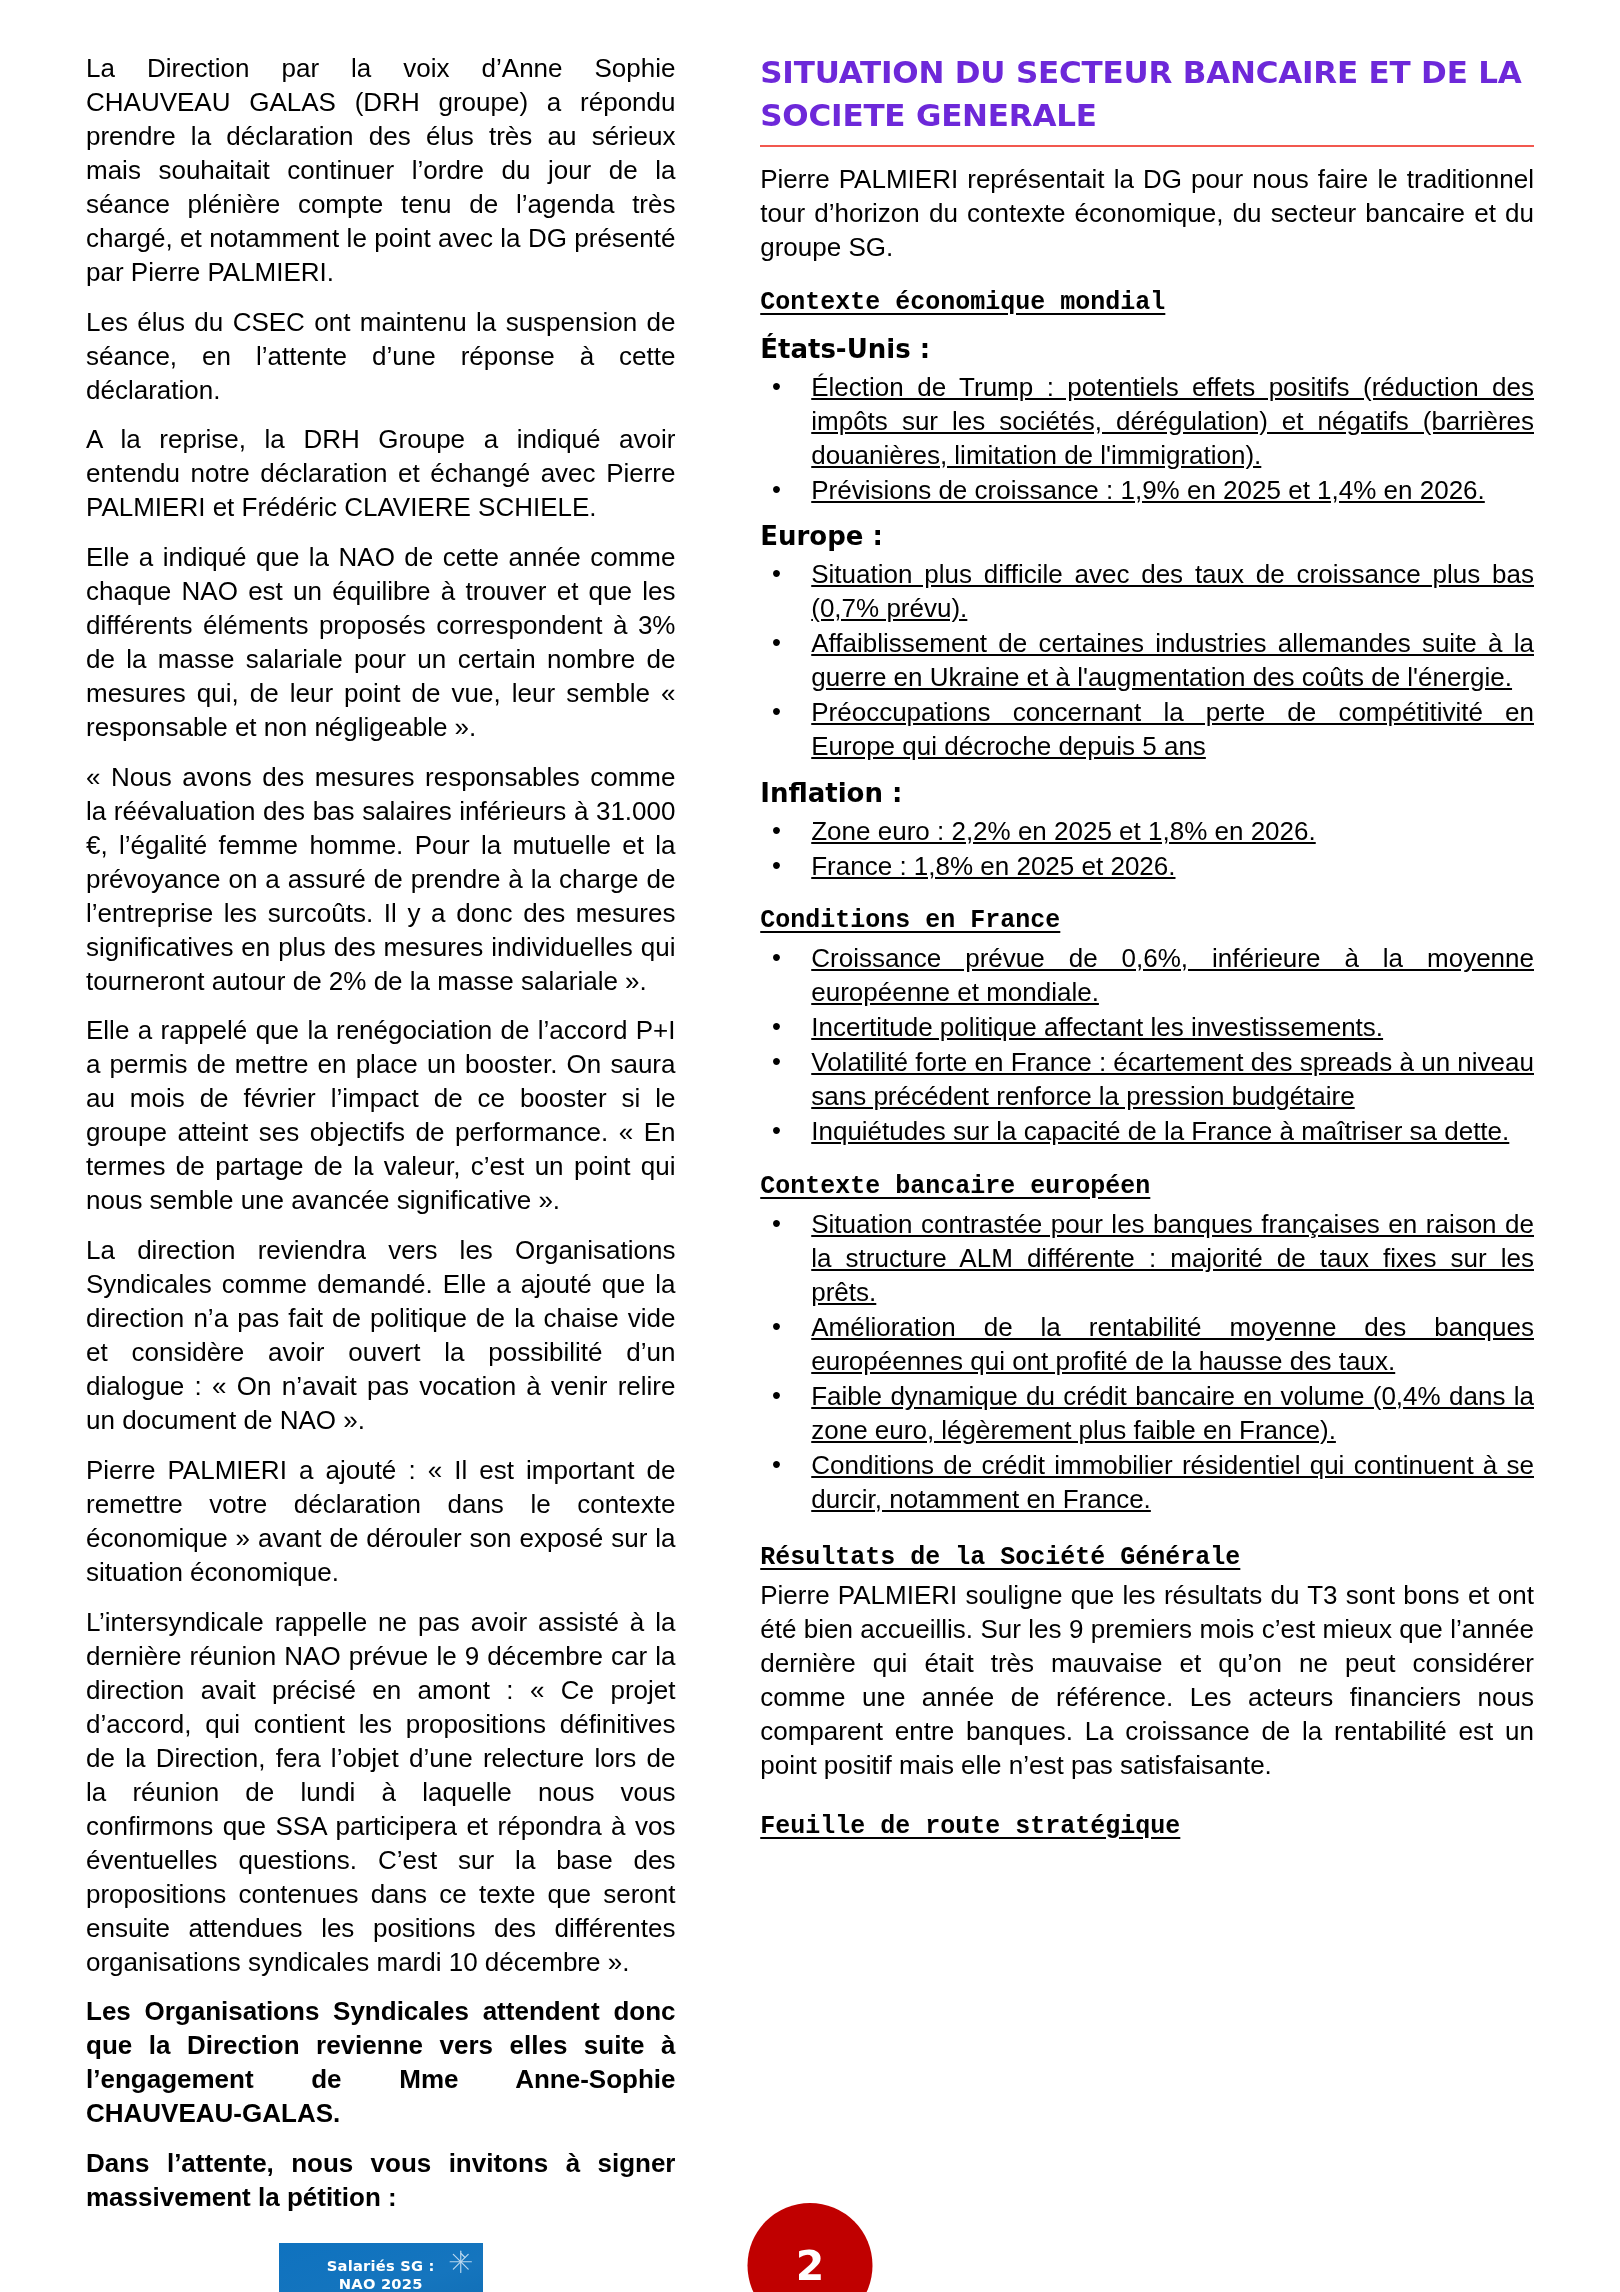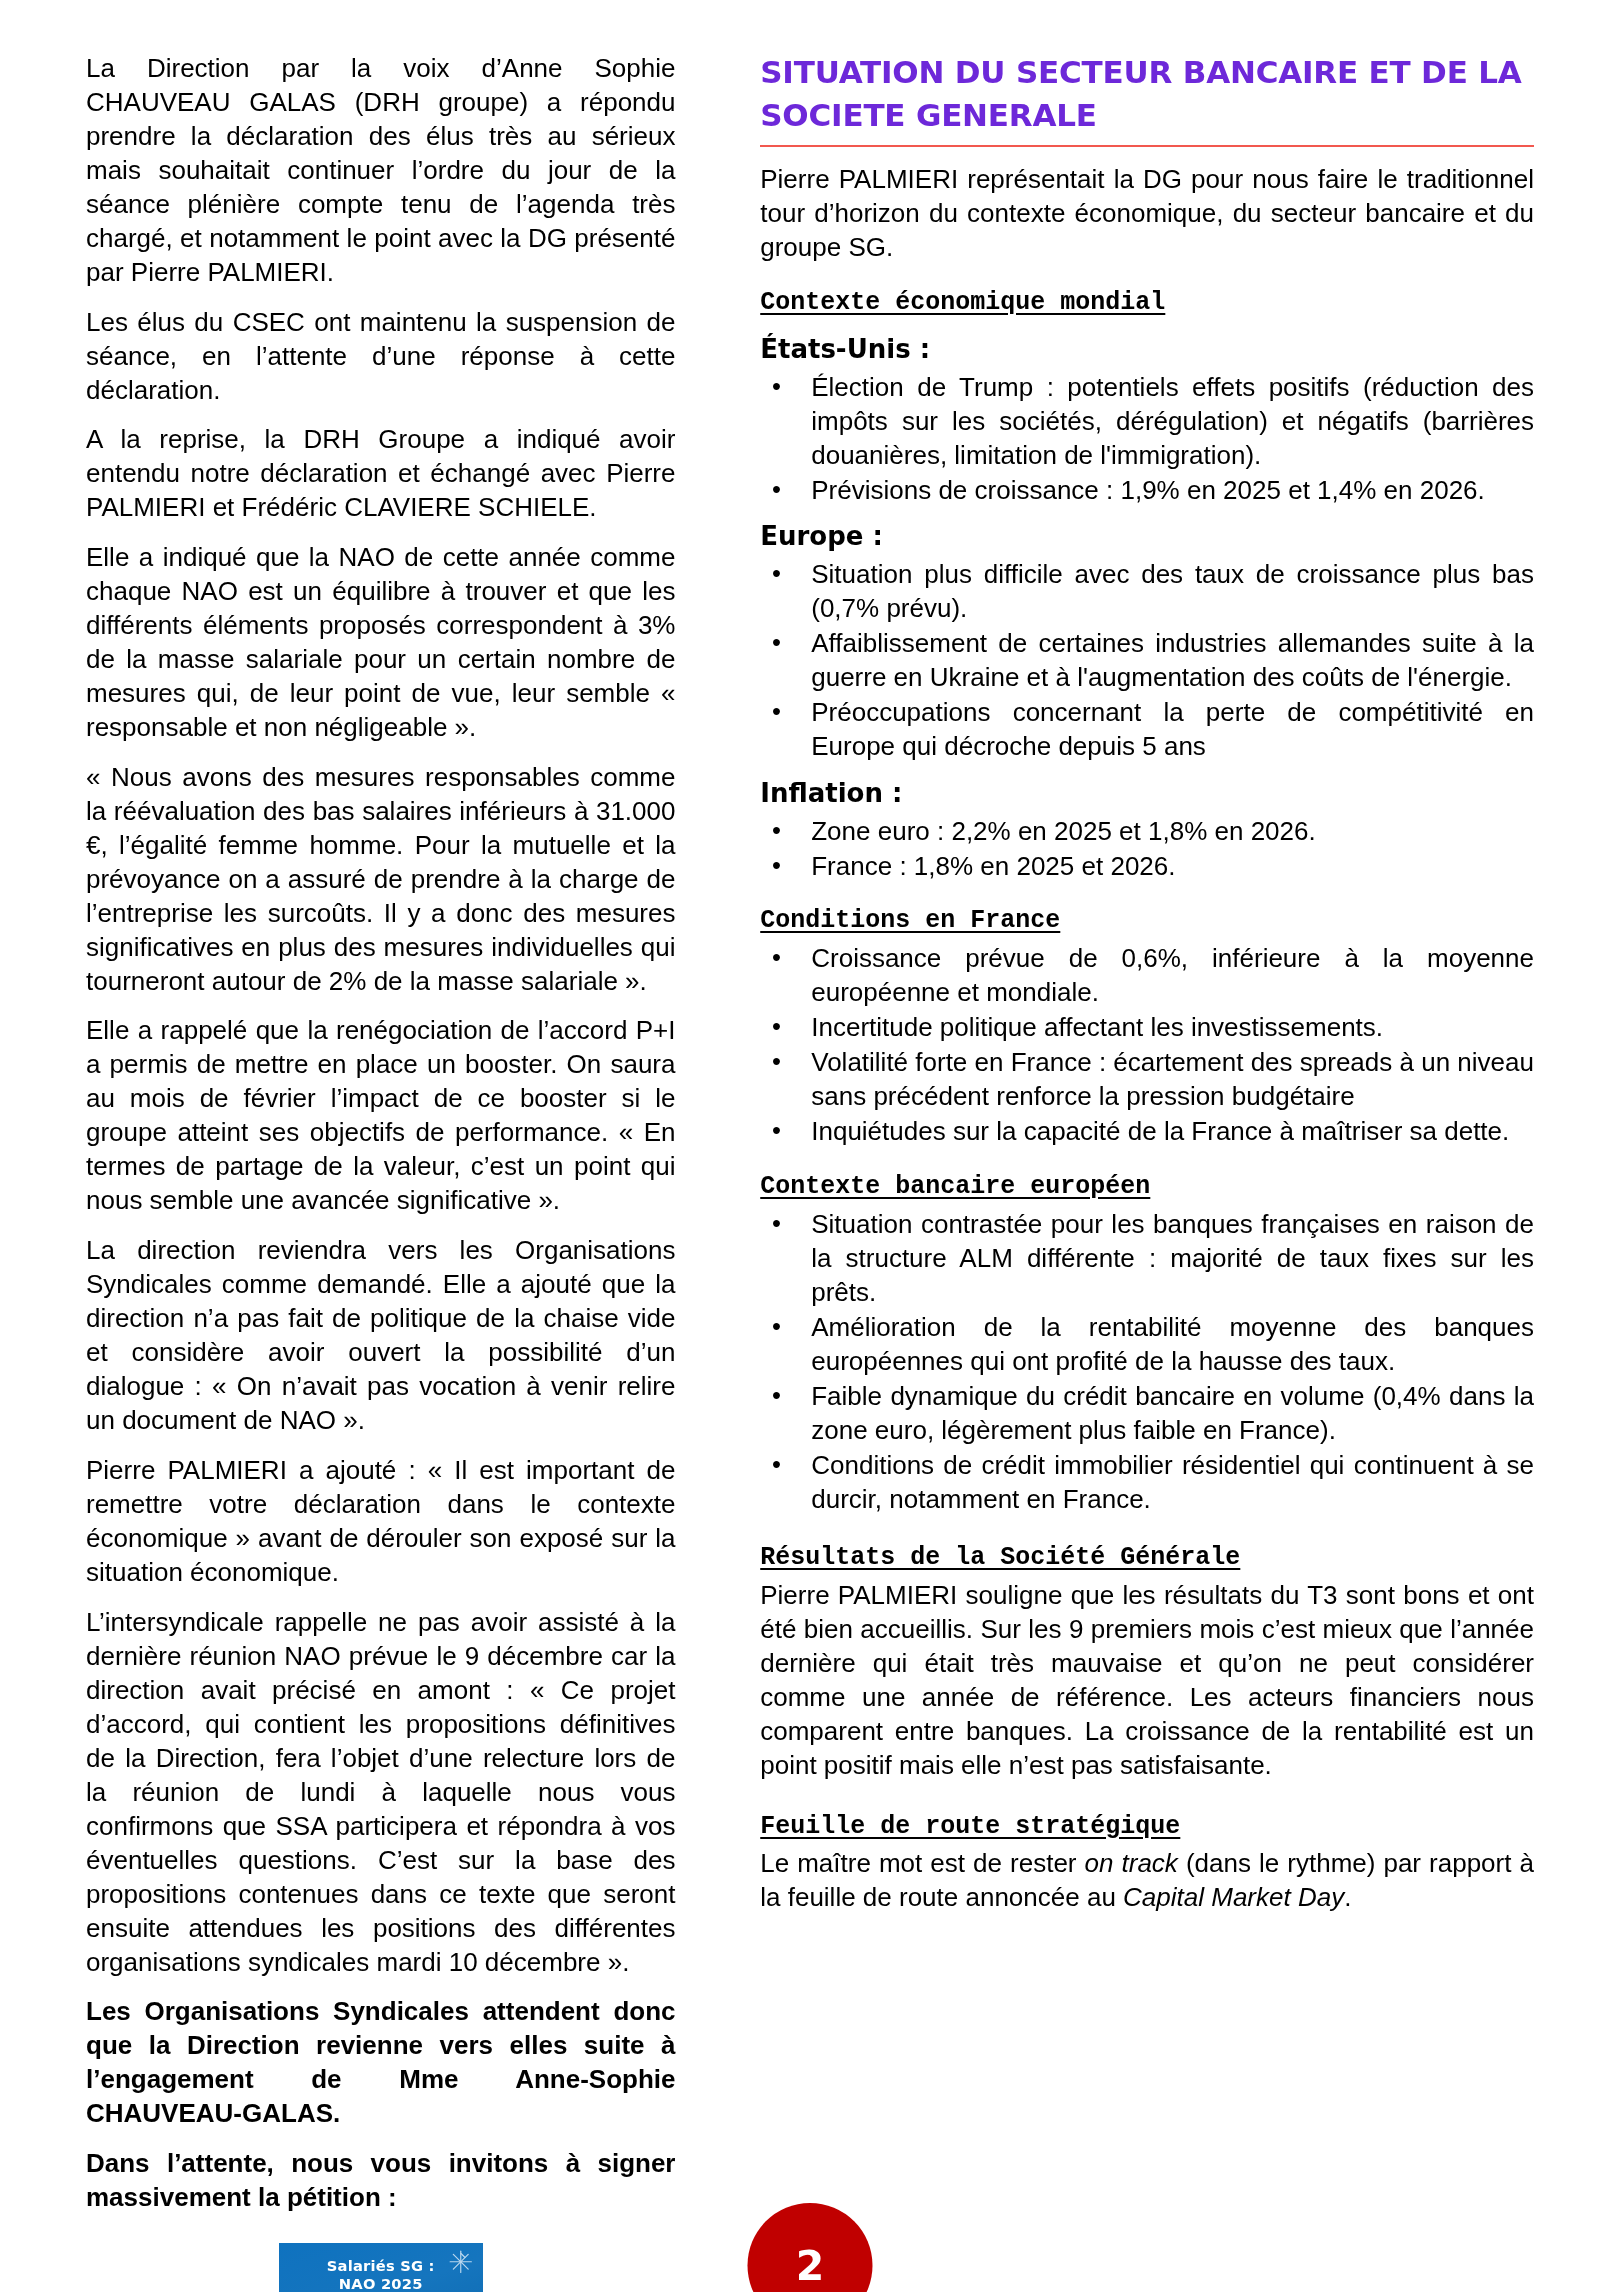--- a/index.html
+++ b/index.html
@@ -89,20 +89,21 @@
     margin: 3.9px 0 0 0;
     padding: 0;
   }
   ul.r-list > li {
     position: relative;
     padding-left: 51px;
     font-size: 26px;
     line-height: 34px;
     text-align: justify;
     margin-bottom: 1px;
+    text-decoration: underline;
   }
   ul.r-list > li::before {
     content: "\2022";
     position: absolute;
     left: 11.8px;
     top: -1px;
     font-size: 25.5px;
     line-height: 34px;
   }
 
@@ -254,21 +255,20 @@
         <li>Situation contrastée pour les banques françaises en raison de la structure ALM différente : majorité de taux fixes sur les prêts.</li>
         <li>Amélioration de la rentabilité moyenne des banques européennes qui ont profité de la hausse des taux.</li>
         <li>Faible dynamique du crédit bancaire en volume (0,4% dans la zone euro, légèrement plus faible en France).</li>
         <li>Conditions de crédit immobilier résidentiel qui continuent à se durcir, notamment en France.</li>
       </ul>
 
       <h2 class="r-h-underline" style="margin-top:25.5px">Résultats de la Société Générale</h2>
       <p class="r-p" style="margin-top:2px">Pierre PALMIERI  souligne que les résultats du T3 sont bons et ont été bien accueillis. Sur les 9 premiers mois c’est mieux que l’année dernière qui était très mauvaise et qu’on ne peut considérer comme une année de référence. Les acteurs financiers nous comparent entre banques. La croissance de la rentabilité est un point positif mais elle n’est pas satisfaisante.</p>
 
       <h2 class="r-h-underline" style="margin-top:27.4px">Feuille de route stratégique</h2>
-      <p class="r-p" style="margin-top:2px"><span>Le maître mot est de rester </span><em class="ital">on track</em><span> (dans le rythme) par rapport à la feuille de route annoncée au </span><em class="ital">Capital Market Day</em><span>.</span></p>
 
     </div>
   </div>
 
   <div class="page-badge">
     <span>2</span>
   </div>
 </div>
 
 

